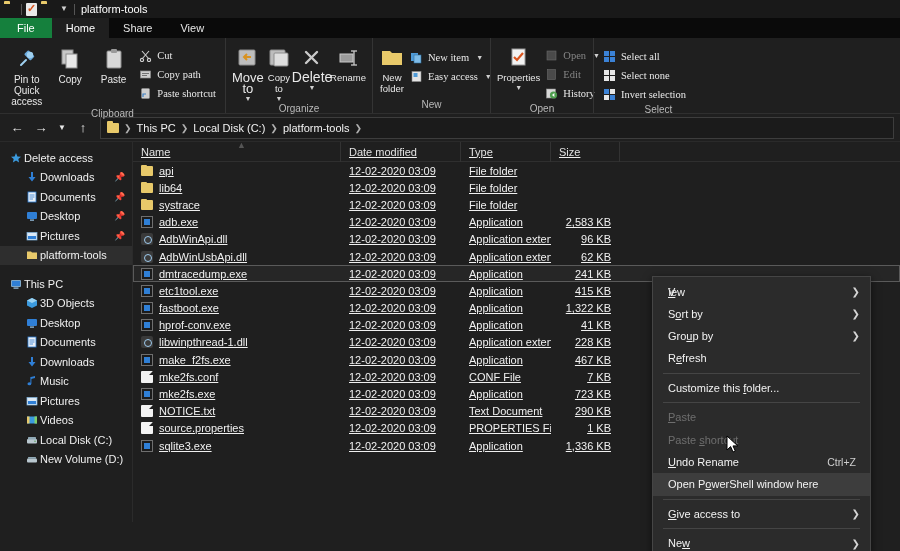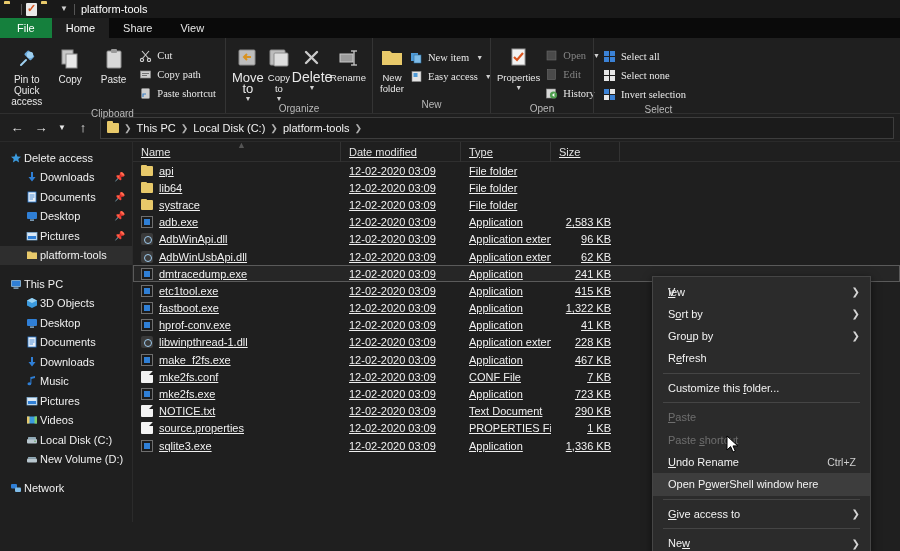--- a/index.html
+++ b/index.html
@@ -638,29 +638,20 @@
           <svg width="12" height="12" viewBox="0 0 12 12">
               <rect x="1" y="5.5" width="10" height="4" rx="1" fill="#b9c7cf"></rect>
               <rect x="2" y="4" width="8" height="1.8" rx=".6" fill="#8fa8b5"></rect>
             </svg>
         </span>
         <span class="ni-label">New Volume (D:)</span>
       </div>
 
       <div class="nav-gap"></div>
 
-      <div class="nav-item lvl0">
-        <span class="ni-icon">
-          <svg width="12" height="12" viewBox="0 0 12 12">
-              <rect x="1" y="2" width="6" height="4.5" rx="1" fill="#2f7fd6"></rect>
-              <rect x="5" y="5.5" width="6" height="4.5" rx="1" fill="#7fbce8"></rect>
-            </svg>
-        </span>
-        <span class="ni-label">Network</span>
-      </div>
     </div>
 
     <div class="filepane">
       <div class="colhead">
         <div class="ch" style="width:208px">Name</div>
         <div class="ch" style="width:120px">Date modified</div>
         <div class="ch" style="width:90px">Type</div>
         <div class="ch" style="width:69px">Size</div>
         <div class="sortmark">▲</div>
       </div>

